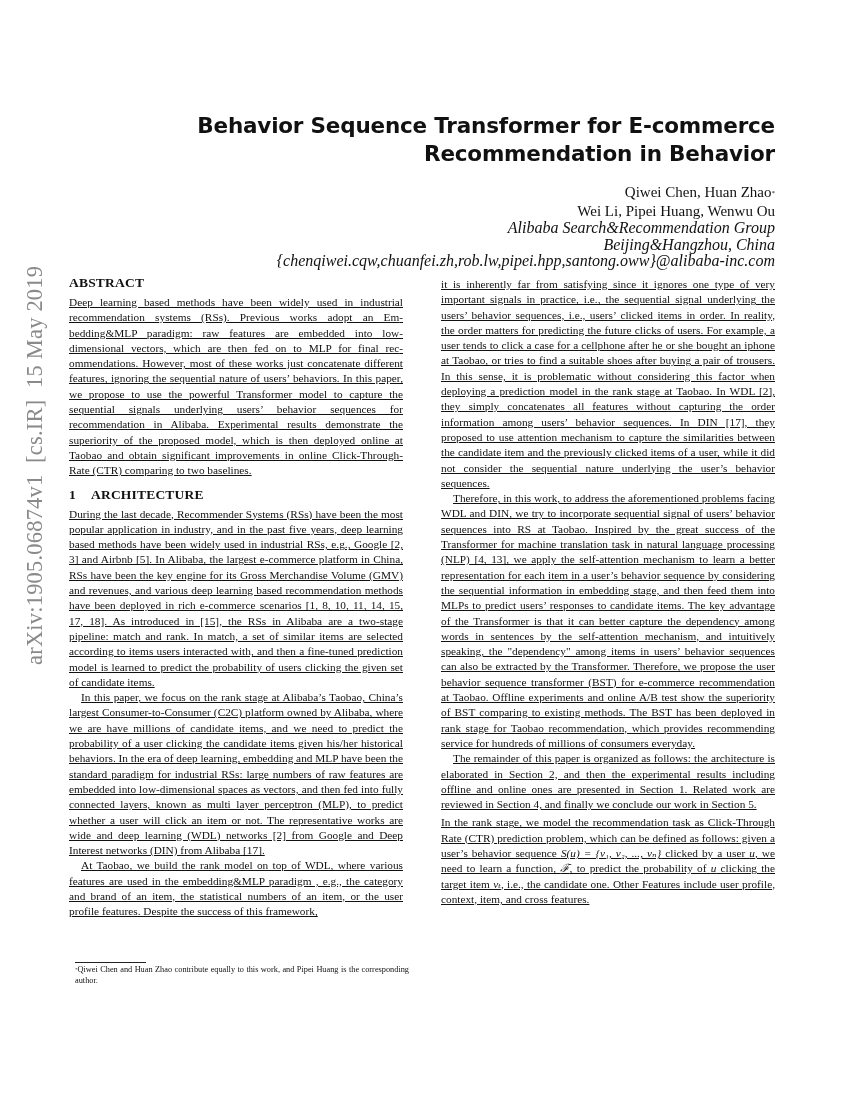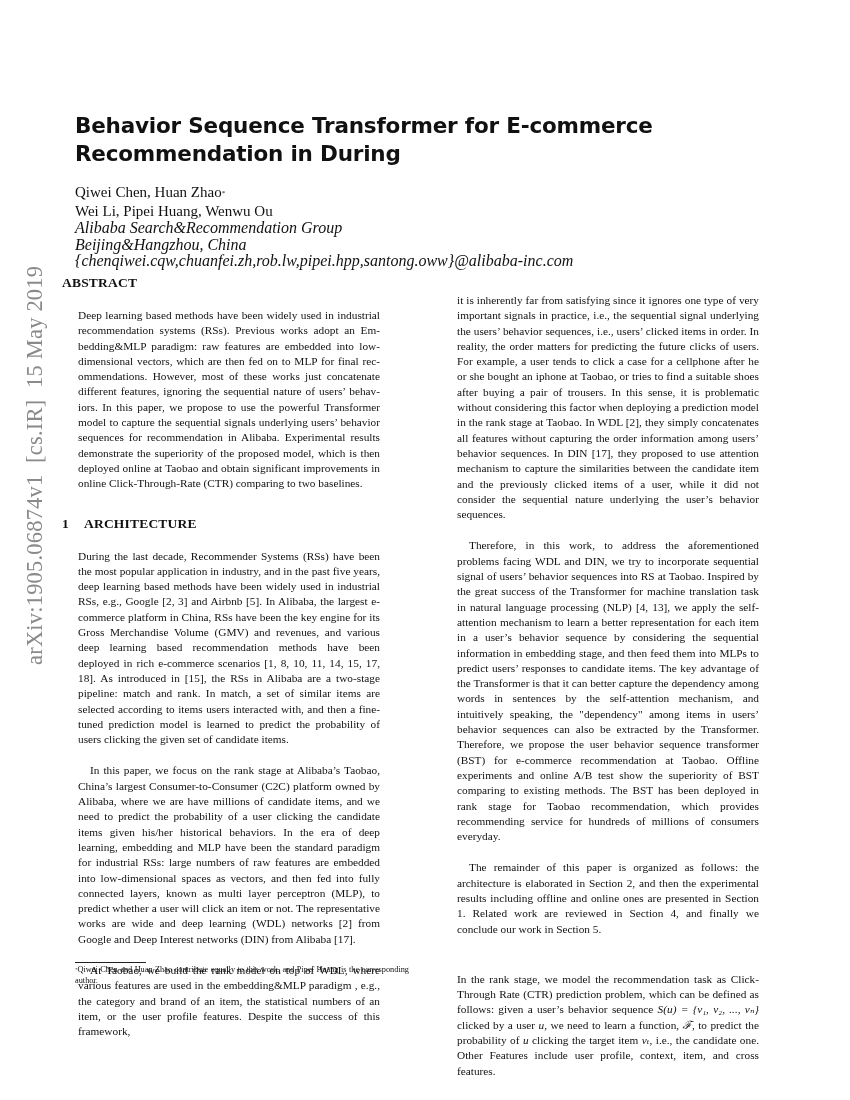--- a/index.html
+++ b/index.html
@@ -6,51 +6,51 @@
   body { width: 850px; height: 1100px; position: relative; overflow: hidden; color: #111; font-family: "Liberation Serif", "DejaVu Serif", serif; }
   .page { position: absolute; left: 0; top: 0; width: 850px; height: 1100px; }
 
   .arxiv-stamp {
     position: absolute; left: 22px; top: 665px;
     transform: rotate(-90deg); transform-origin: left top;
     font-family: "Liberation Serif", serif; font-size: 22.5px; color: #8a8a8a;
     white-space: pre; letter-spacing: 0.2px;
   }
 
-  .title-block { position: absolute; left: 75px; top: 112px; width: 700px; text-align: left; }
+  .title-block { position: absolute; left: 75px; top: 112px; width: 700px; text-align: right; }
   .title { font-family: "DejaVu Sans", "Liberation Sans", sans-serif; font-weight: bold; font-size: 21.5px; line-height: 28px; margin: 0; letter-spacing: -0.2px; }
   .authors { font-size: 15px; line-height: 18.5px; margin-top: 15px; }
   .affil { font-size: 16px; line-height: 16.5px; font-style: italic; }
   .authors sup { font-size: 7px; vertical-align: top; position: relative; top: 1px; }
 
   .col { position: absolute; top: 274px; width: 334px; font-size: 11.3px; line-height: 15.3px; text-align: justify; hyphens: manual; }
-  .col.left { left: 62px; }
+  .col.left { left: 69px; }
   .col.right { left: 441px; top: 277px; }
-  .col p { margin: 16px; }
+  .col p { margin: 0; text-decoration: underline; }
   .col p.indent { text-indent: 12px; }
   h2 { font-family: "Liberation Serif", serif; font-size: 13.5px; font-weight: bold; margin: 0 0 3px 0; line-height: 18px; letter-spacing: 0.2px; }
   h2 .num { display: inline-block; width: 22px; }
   .sec-gap { height: 7px; }
   .math { font-style: italic; }
 
   .footnote-rule { position: absolute; left: 75px; top: 962px; width: 71px; border-top: 0.8px solid #222; }
   .footnote { position: absolute; left: 75px; top: 964px; width: 334px; font-size: 8.3px; line-height: 11px; text-align: justify; }
   .footnote sup { font-size: 5px; vertical-align: top; }
 </style>
 </head>
 <body>
 
 <div class="page">
 
   <div class="arxiv-stamp">arXiv:1905.06874v1  [cs.IR]  15 May 2019</div>
 
   <div class="title-block">
     <h1 class="title">
       <span>Behavior Sequence Transformer for E-commerce</span><br>
-      <span>Recommendation in During</span>
+      <span>Recommendation in Behavior</span>
     </h1>
     <div class="authors">
       <span>Qiwei Chen, Huan Zhao</span><sup>*</sup><br>
       <span>Wei Li, Pipei Huang, Wenwu Ou</span>
     </div>
     <div class="affil">Alibaba Search&amp;Recommendation Group</div>
     <div class="affil">Beijing&amp;Hangzhou, China</div>
     <div class="affil">{chenqiwei.cqw,chuanfei.zh,rob.lw,pipei.hpp,santong.oww}@alibaba-inc.com</div>
   </div>
 

